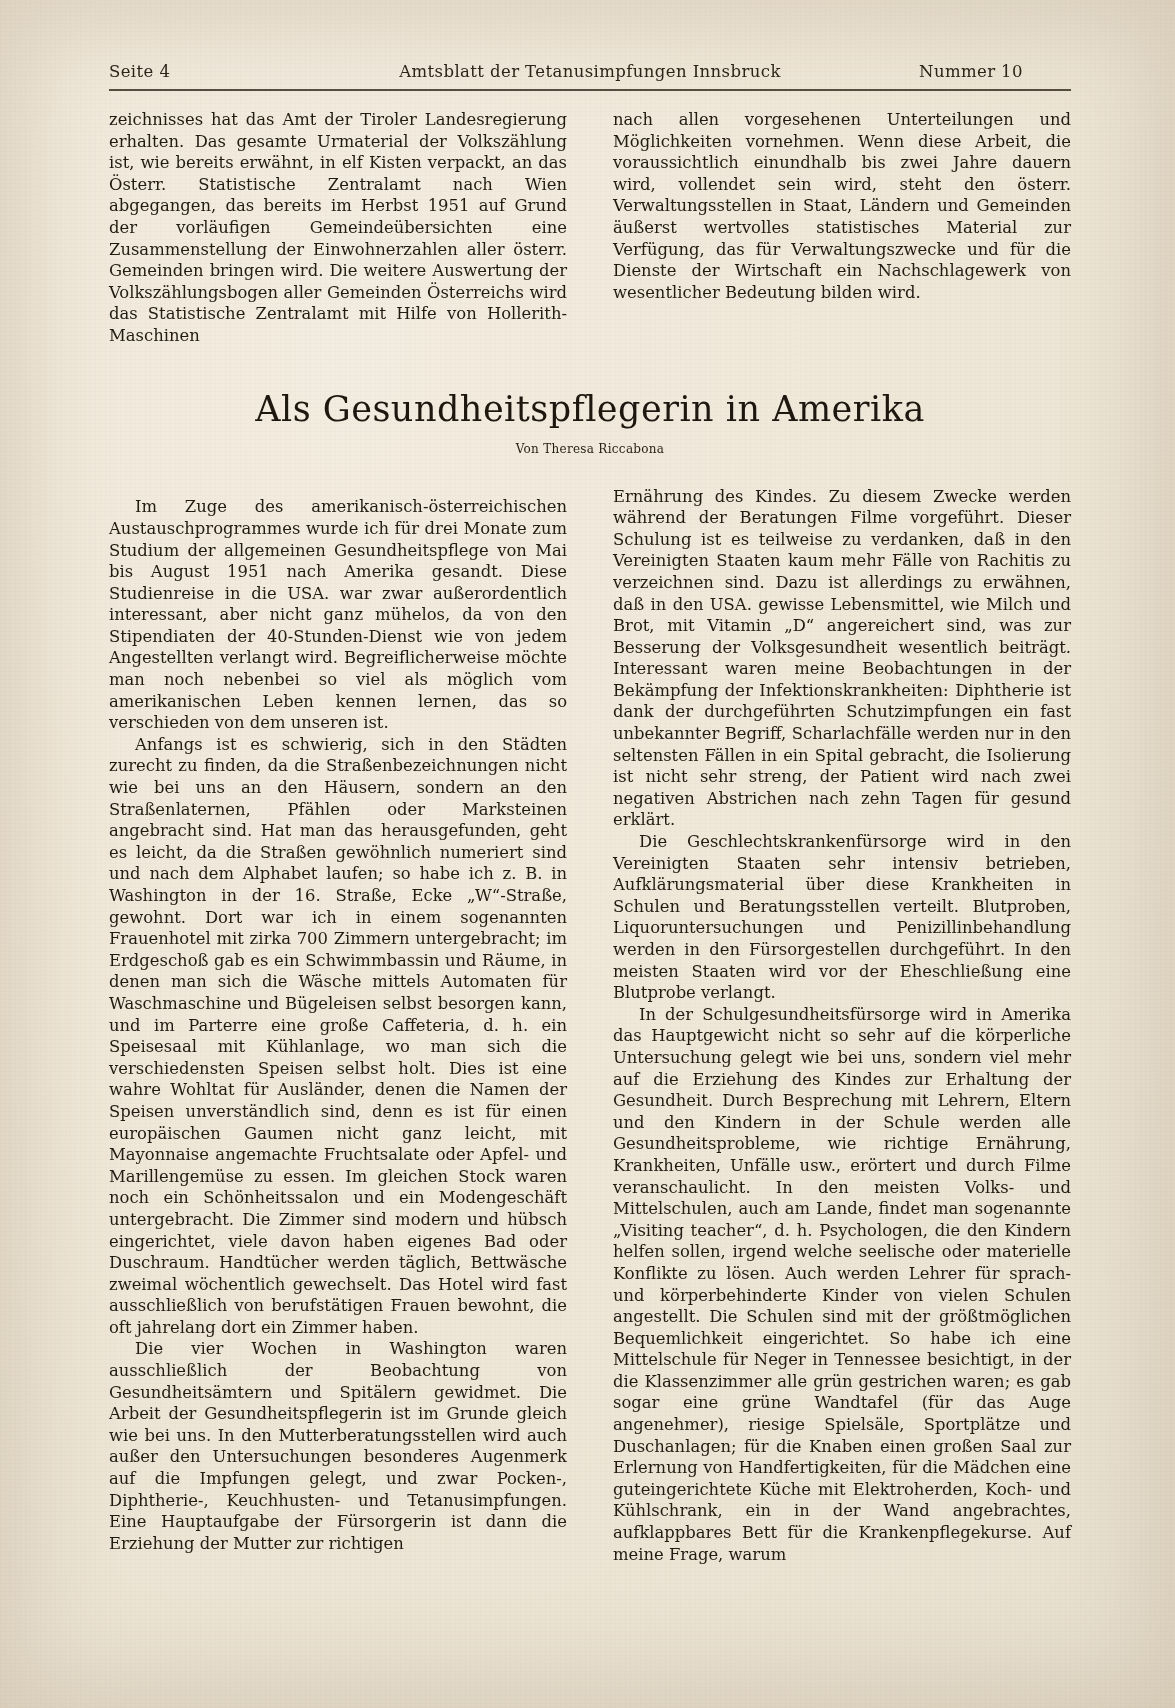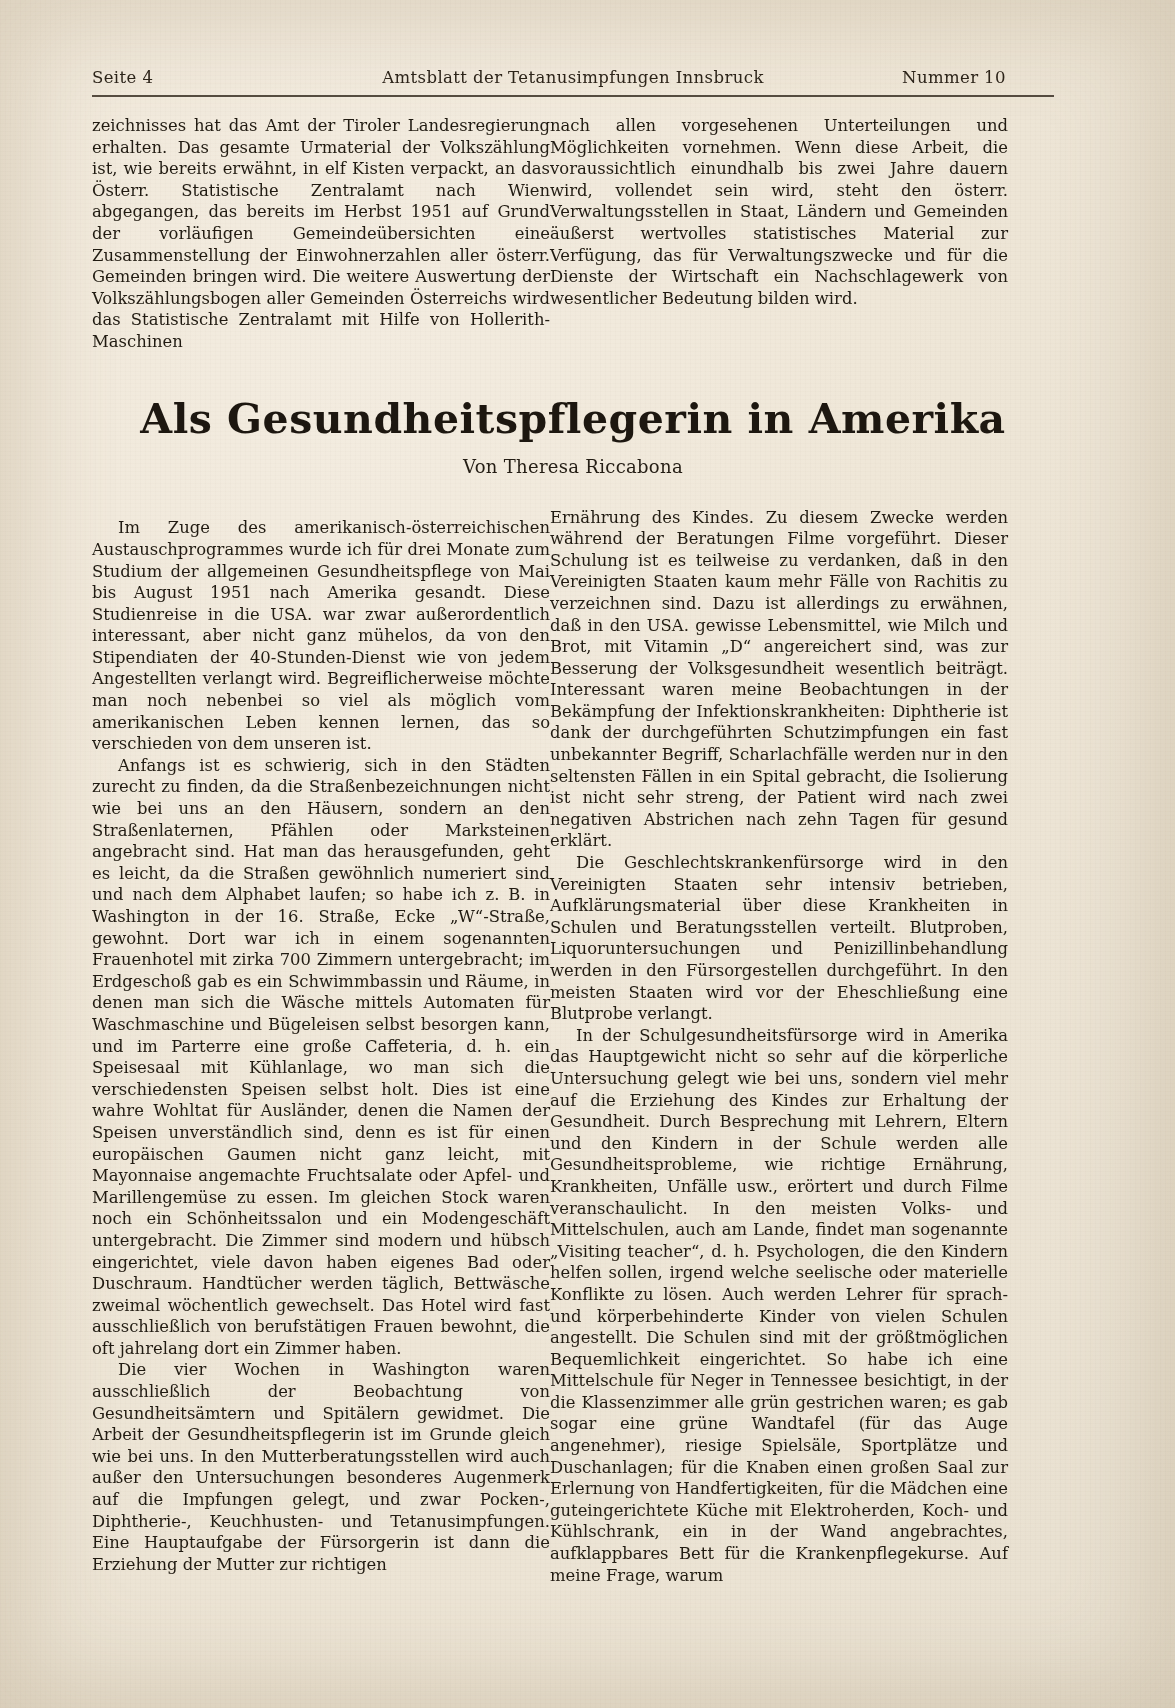--- a/index.html
+++ b/index.html
@@ -31,24 +31,23 @@
     opacity: 0.55;
   }
   .edge-shade {
     position: absolute;
     inset: 0;
     pointer-events: none;
     box-shadow: inset 0 0 90px 25px rgba(150,128,92,0.22);
   }
   .content {
     position: absolute;
-    left: 92px;
+    left: 109px;
     top: 62px;
     width: 962px;
-    margin-top: 6px;
   }
 
   
   .running-head {
     display: flex;
     align-items: baseline;
     justify-content: space-between;
     font-size: 16.5px;
     letter-spacing: 0.4px;
     color: #2a2218;
@@ -61,20 +60,21 @@
     height: 2px;
     background: #3a3024;
     margin-top: 2px;
     margin-bottom: 18px;
     opacity: 0.85;
   }
 
   
   .cols {
     display: flex;
+    gap: 46px;
   }
   .col {
     width: 458px;
   }
   p.txt {
     margin: 0 0 0 0;
     font-size: 16.4px;
     line-height: 21.6px;
     text-align: justify;
     color: #211b12;
@@ -89,28 +89,28 @@
     margin-top: 0;
   }
 
   
   .article-head {
     margin-top: 42px;
     text-align: center;
   }
   .article-title {
     font-family: "DejaVu Serif", serif;
-    font-size: 41px;
-    font-weight: bold;
+    font-size: 35px;
+    font-weight: normal;
     letter-spacing: 0.5px;
     color: #1d1710;
     margin: 0;
   }
   .article-byline {
-    font-size: 18px;
+    font-size: 12px;
     margin-top: 13px;
     color: #241d14;
     letter-spacing: 0.3px;
   }
   .article-body {
     margin-top: 30px;
     align-items: center;
   }
 </style>
 </head>

